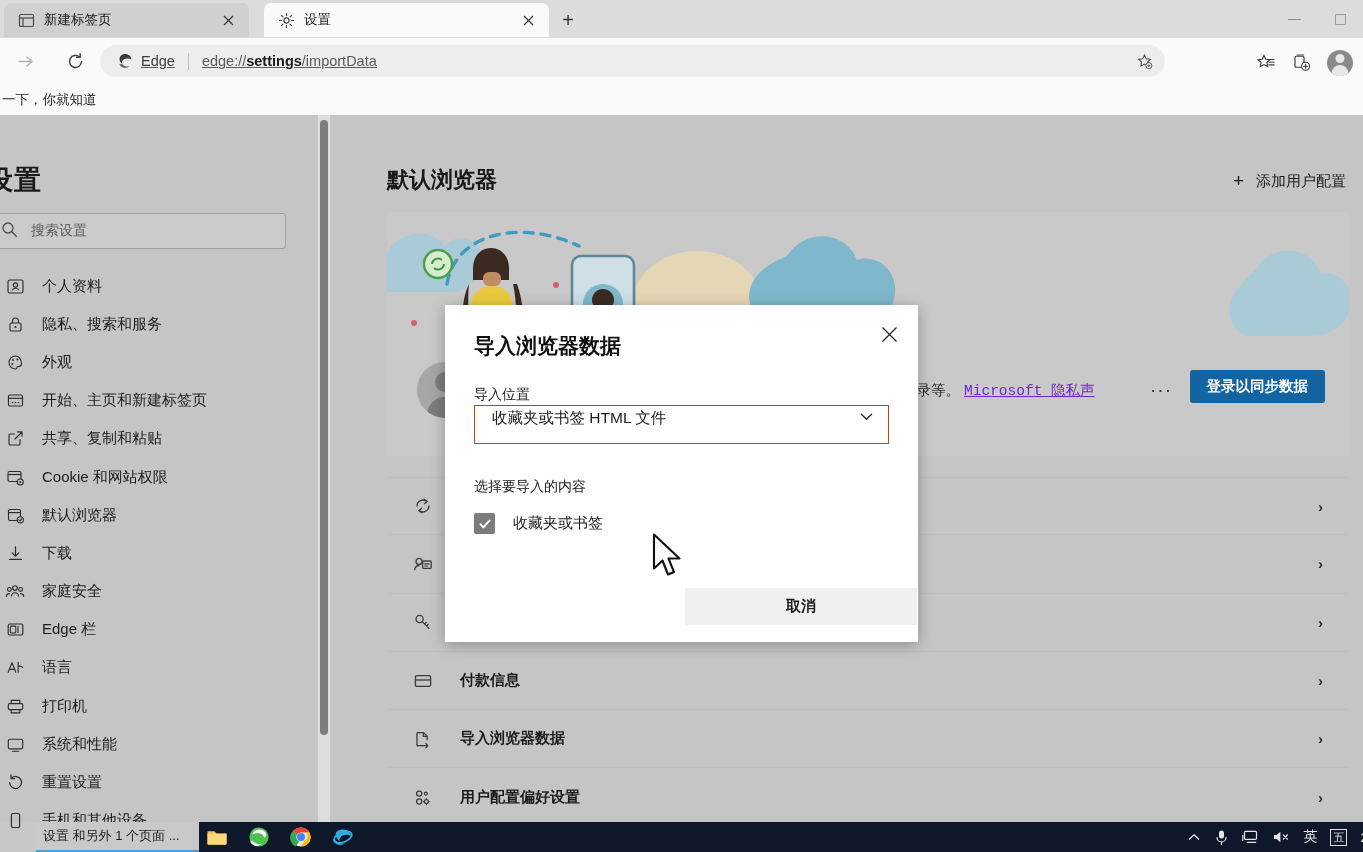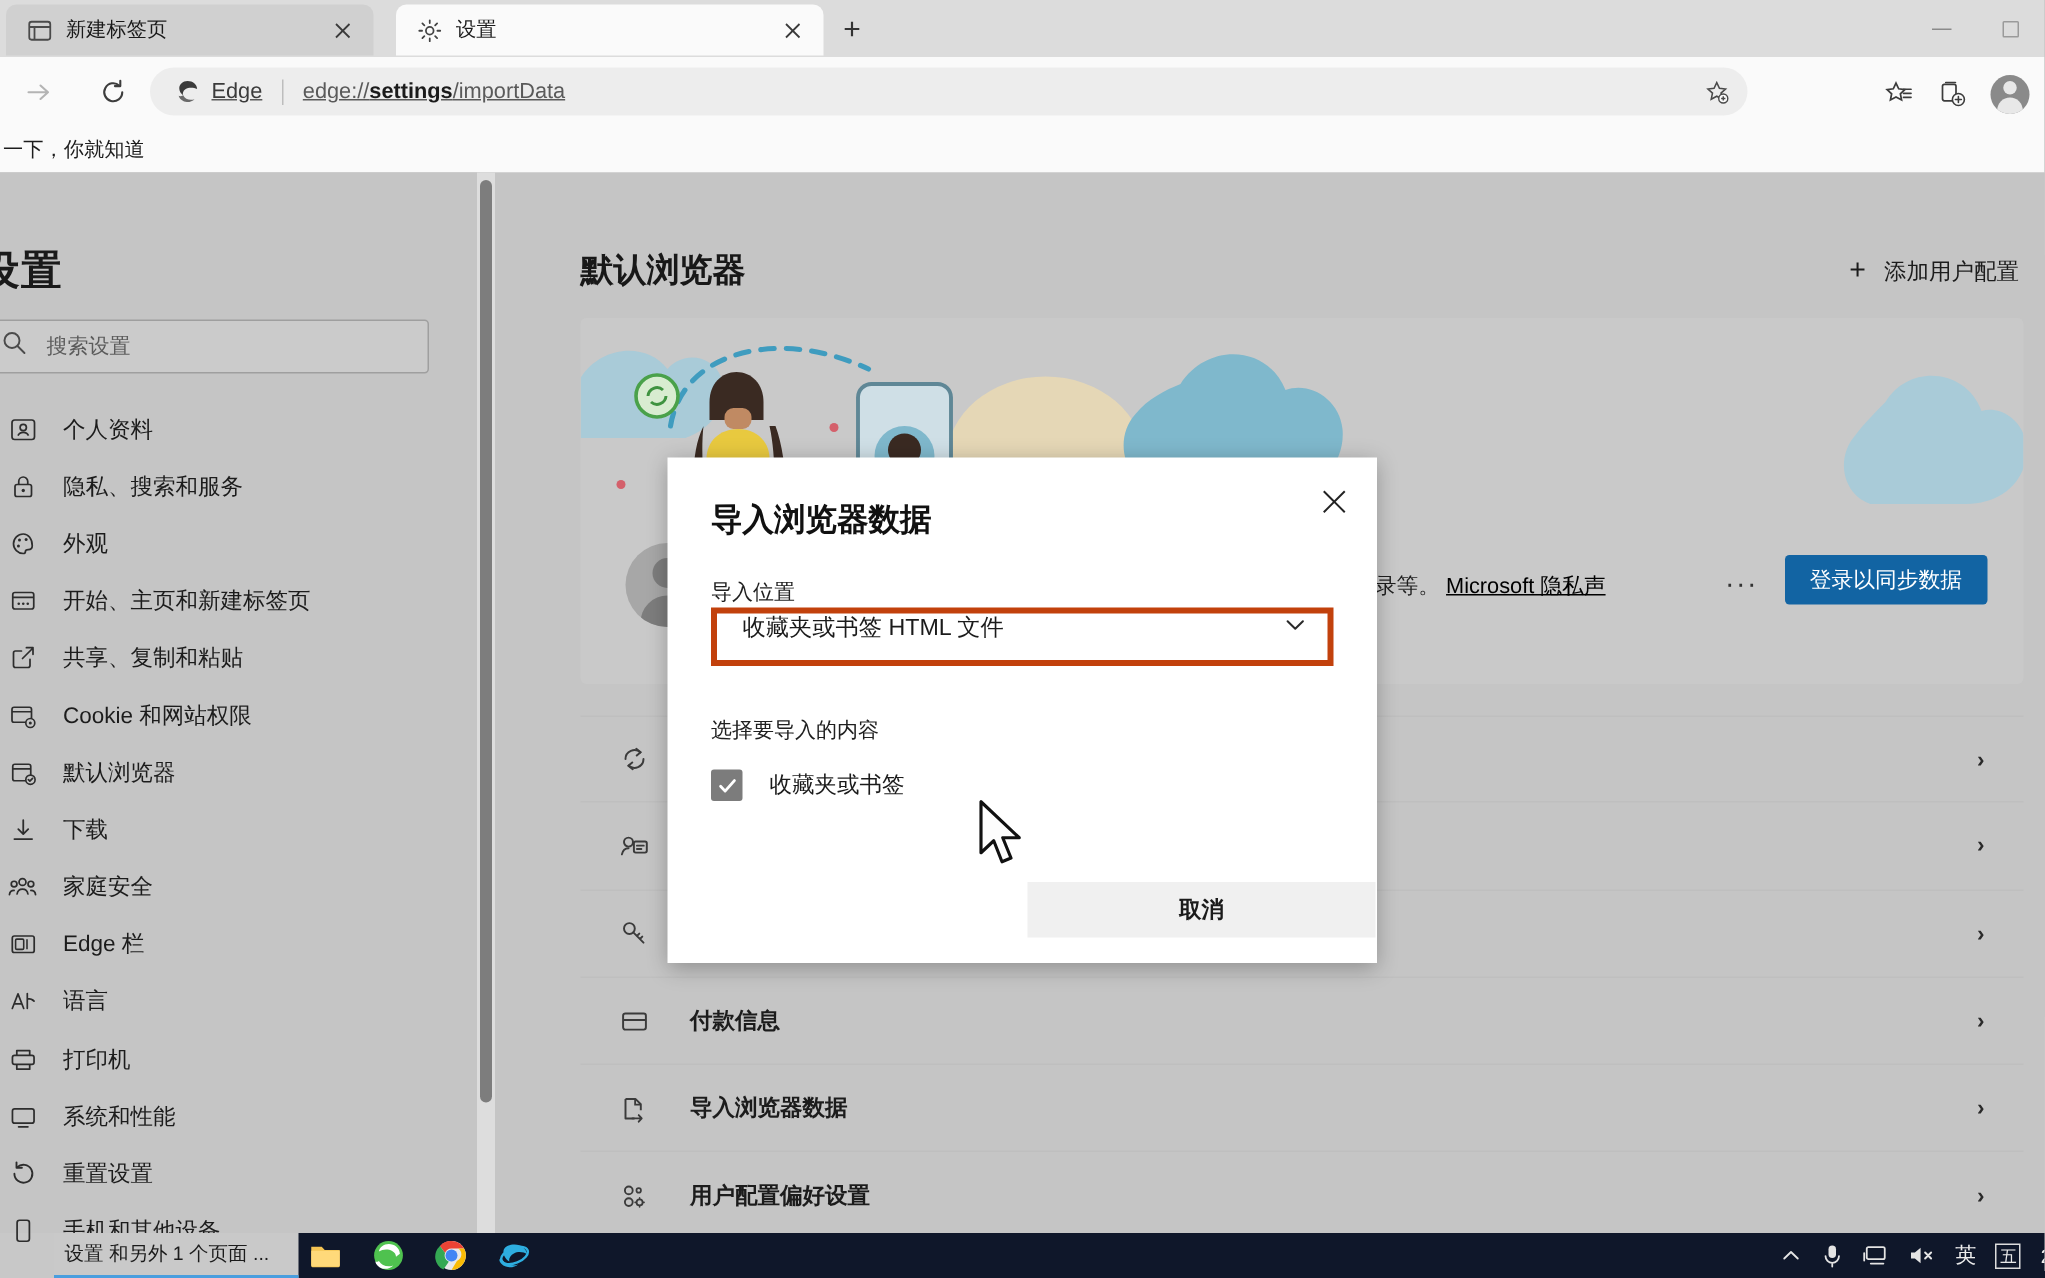--- a/index.html
+++ b/index.html
@@ -142,25 +142,25 @@
     content: ""; position: absolute; left: 50%; top: 10px; transform: translateX(-50%);
     width: 20px; height: 20px; border-radius: 50%; background: #7d7d7d;
   }
   .pc-avatar::after {
     content: ""; position: absolute; left: 50%; top: 35px; transform: translateX(-50%);
     width: 36px; height: 26px; border-radius: 18px 18px 0 0; background: #7d7d7d;
   }
   .pc-desc {
     position: absolute; left: 515px; top: 37px; font-size: 14.5px; color: #1e1e1e; white-space: nowrap;
   }
-  .pc-link { color: #000000; text-decoration: underline; }
+  .pc-link { color: #6d28d9; text-decoration: underline; font-family: Liberation Mono, monospace; }
   .pc-dots { position: absolute; left: 763px; top: 35px; font-size: 19px; color: #333; letter-spacing: 1px; }
   .pc-signin {
     position: absolute; right: 24px; top: 26px; height: 33px; padding: 0 17px;
-    background: #1264a3; color: #fff; font-size: 14.5px; font-weight: 400;
+    background: #1264a3; color: #fff; font-size: 14.5px; font-weight: 700;
     display: flex; align-items: center; justify-content: center; border-radius: 3px;
   }
 
   .rows { position: absolute; left: 57px; top: 362px; width: 962px; }
   .row {
     height: 58.3px; display: flex; align-items: center; position: relative;
     border-bottom: 1px solid #bfbfbf; padding-left: 25px; gap: 26px;
     font-size: 15px; font-weight: 700; color: #1c1c1c;
   }
   .row:first-child { border-top: 1px solid #bfbfbf; }
@@ -174,21 +174,21 @@
     background: #fff; box-shadow: 0 3px 14px rgba(0,0,0,.28);
   }
   .modal-close {
     position: absolute; right: 13px; top: 13px; width: 32px; height: 32px;
     display: flex; align-items: center; justify-content: center; color: #222;
   }
   .modal-title { position: absolute; left: 29px; top: 27px; font-size: 21px; font-weight: 700; color: #111; }
   .modal-label1 { position: absolute; left: 29px; top: 81px; font-size: 14px; color: #202020; }
   .select-box {
     position: absolute; left: 29px; top: 100px; width: 415px; height: 39px;
-    border: 4px solid #c2410c; background: #fff;
+    border: 1px solid #c2410c; background: #fff;
     display: flex; align-items: center; padding: 0 12px 12px 17px; justify-content: space-between;
   }
   .select-val { font-size: 15.5px; color: #1b1b1b; }
   .modal-label2 { position: absolute; left: 29px; top: 173px; font-size: 14px; color: #202020; }
   .cb-row { position: absolute; left: 29px; top: 208px; display: flex; align-items: center; gap: 18px; }
   .cb {
     width: 21px; height: 21px; background: #7c7c7c;
     display: flex; align-items: center; justify-content: center; border-radius: 2px;
   }
   .cb-label { font-size: 15px; color: #1b1b1b; }

